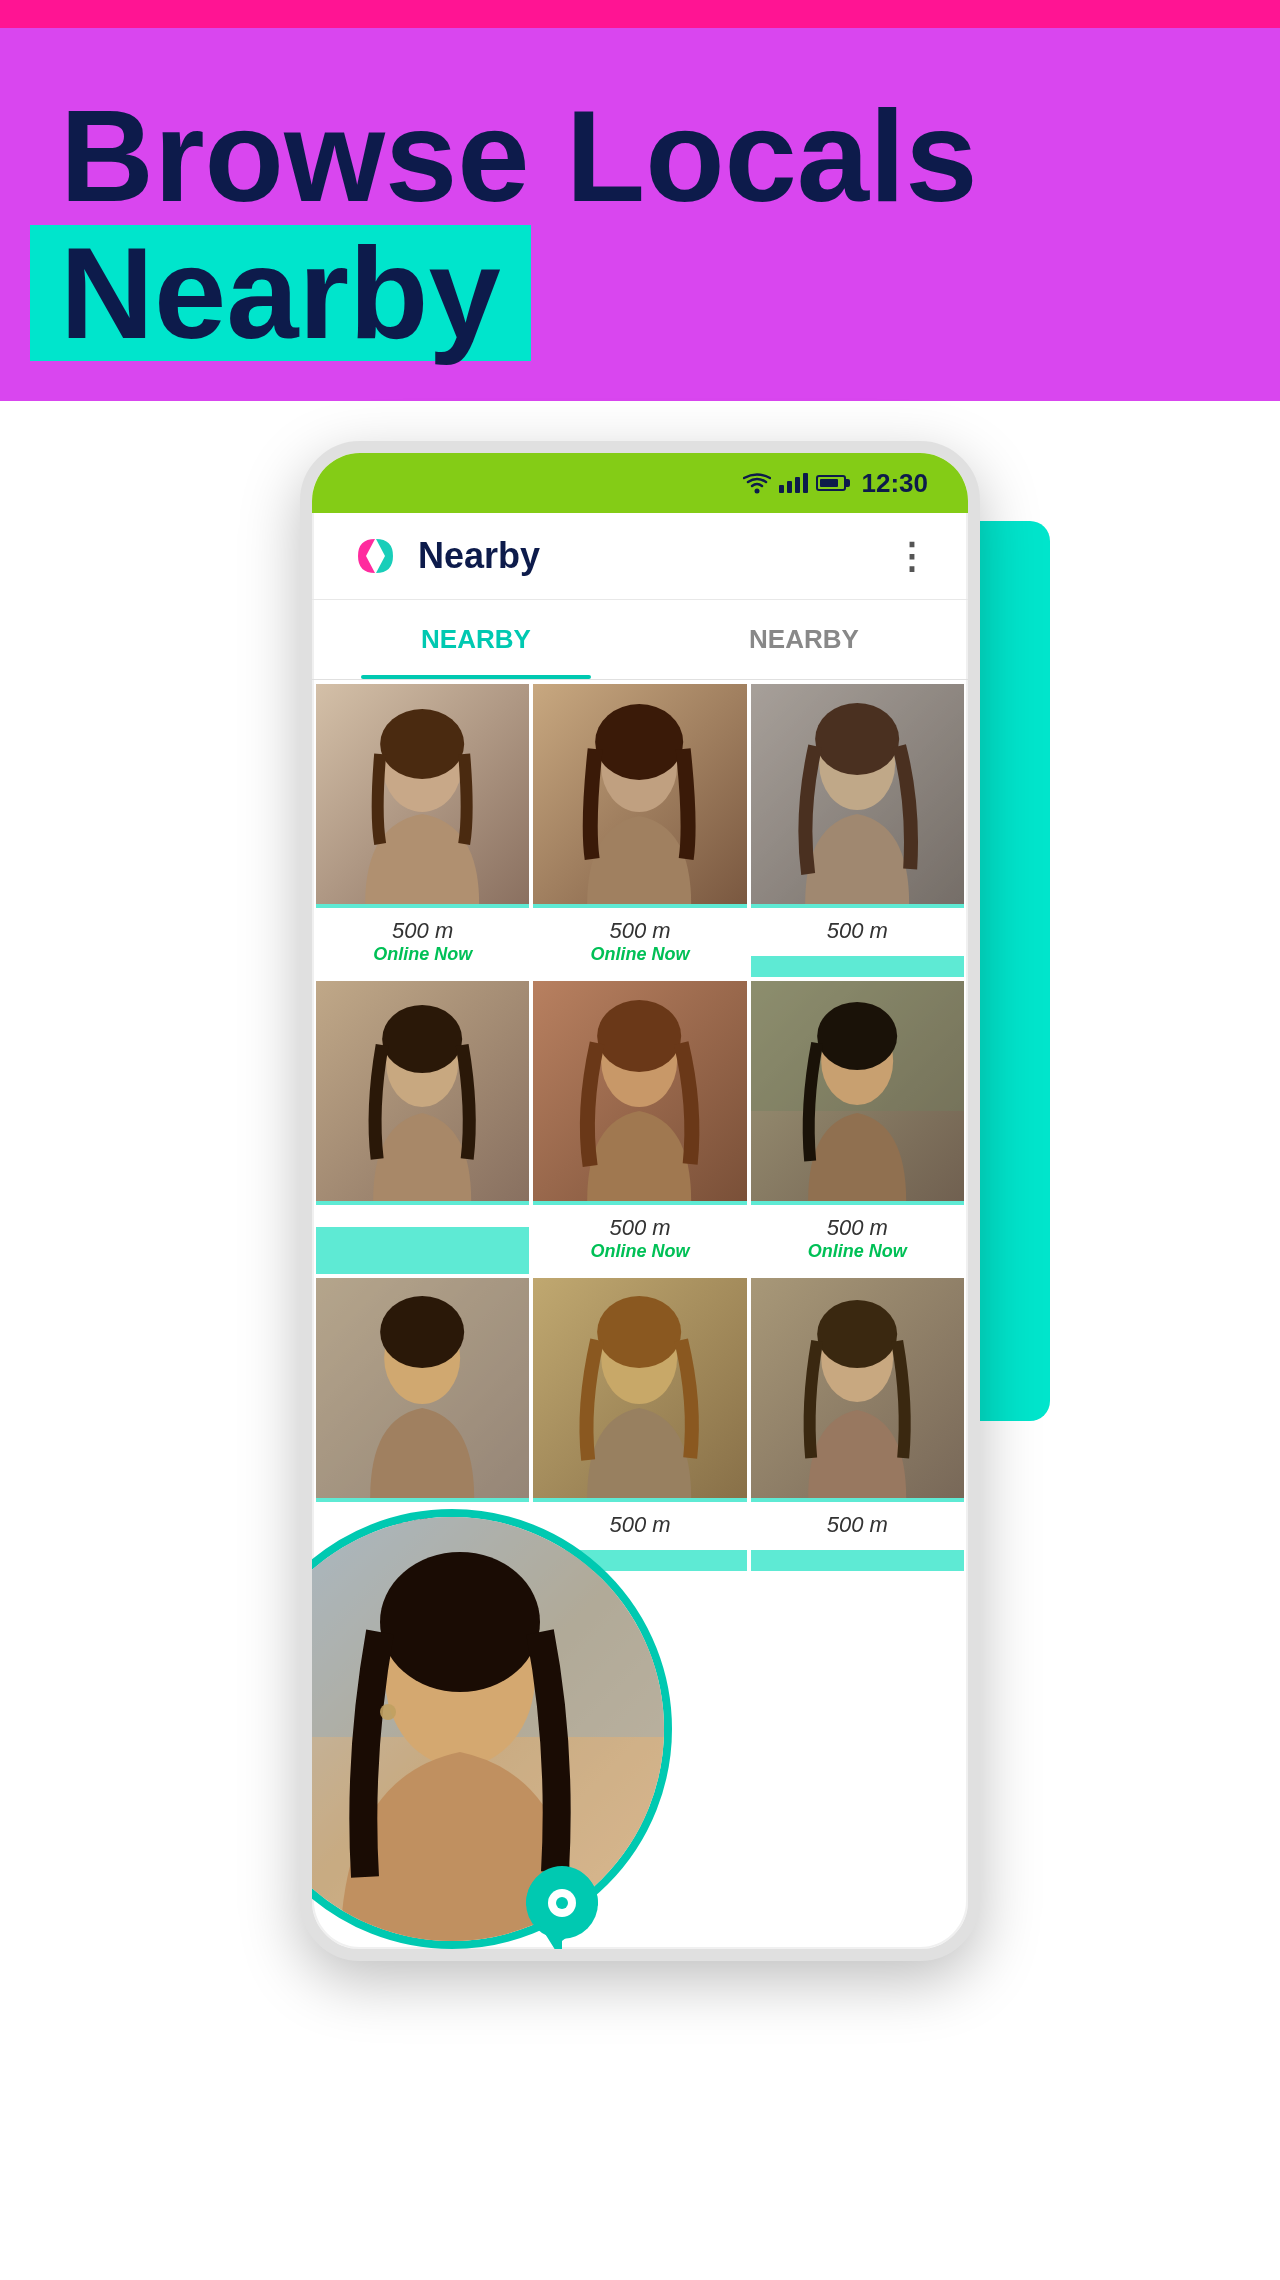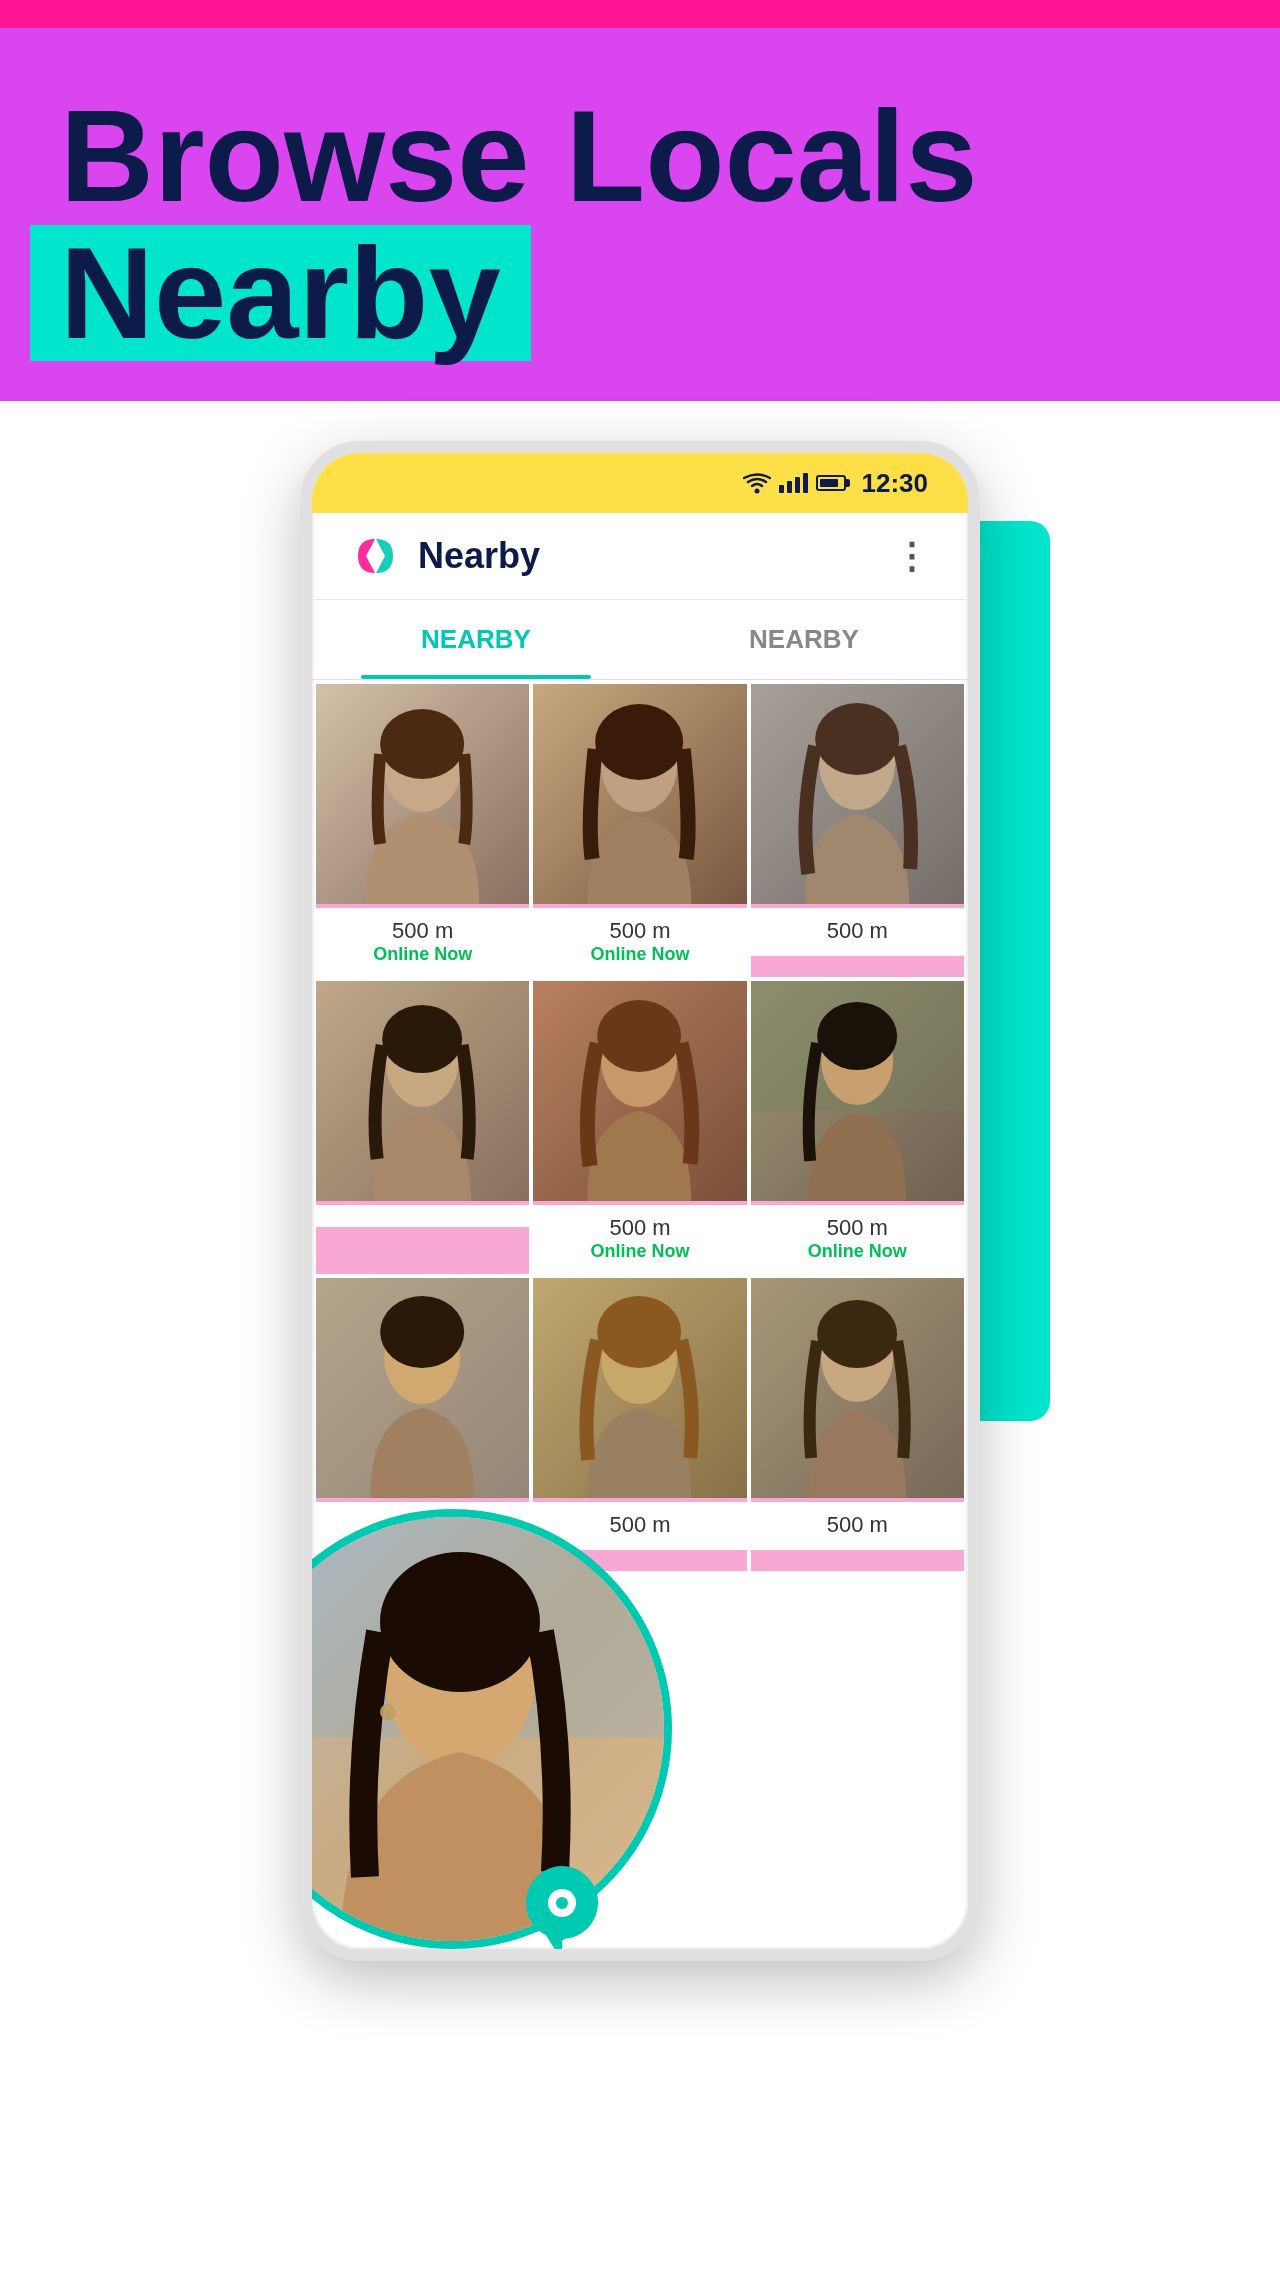--- a/index.html
+++ b/index.html
@@ -87,21 +87,21 @@
       background: #fff;
       border-radius: 60px;
       border: 12px solid #e0e0e0;
       box-shadow: 0 20px 60px rgba(0,0,0,0.25), inset 0 0 0 2px #f0f0f0;
       overflow: hidden;
       z-index: 2;
     }
 
     
     .status-bar {
-      background: #fde047;
+      background: #84cc16;
       height: 60px;
       display: flex;
       align-items: center;
       justify-content: flex-end;
       padding: 0 40px;
       gap: 16px;
     }
 
     .status-icons {
       display: flex;
@@ -220,22 +220,23 @@
     
     .profile-grid {
       display: grid;
       grid-template-columns: repeat(3, 1fr);
       gap: 4px;
       padding: 4px;
     }
 
     .profile-card {
       position: relative;
-      background: #f9a8d4;
+      background: #5eead4;
       overflow: hidden;
+      font-style: italic;
     }
 
     .profile-info {
       background: #fff;
       padding: 10px 8px 12px 8px;
       text-align: center;
     }
 
     .distance {
       font-size: 22px;

